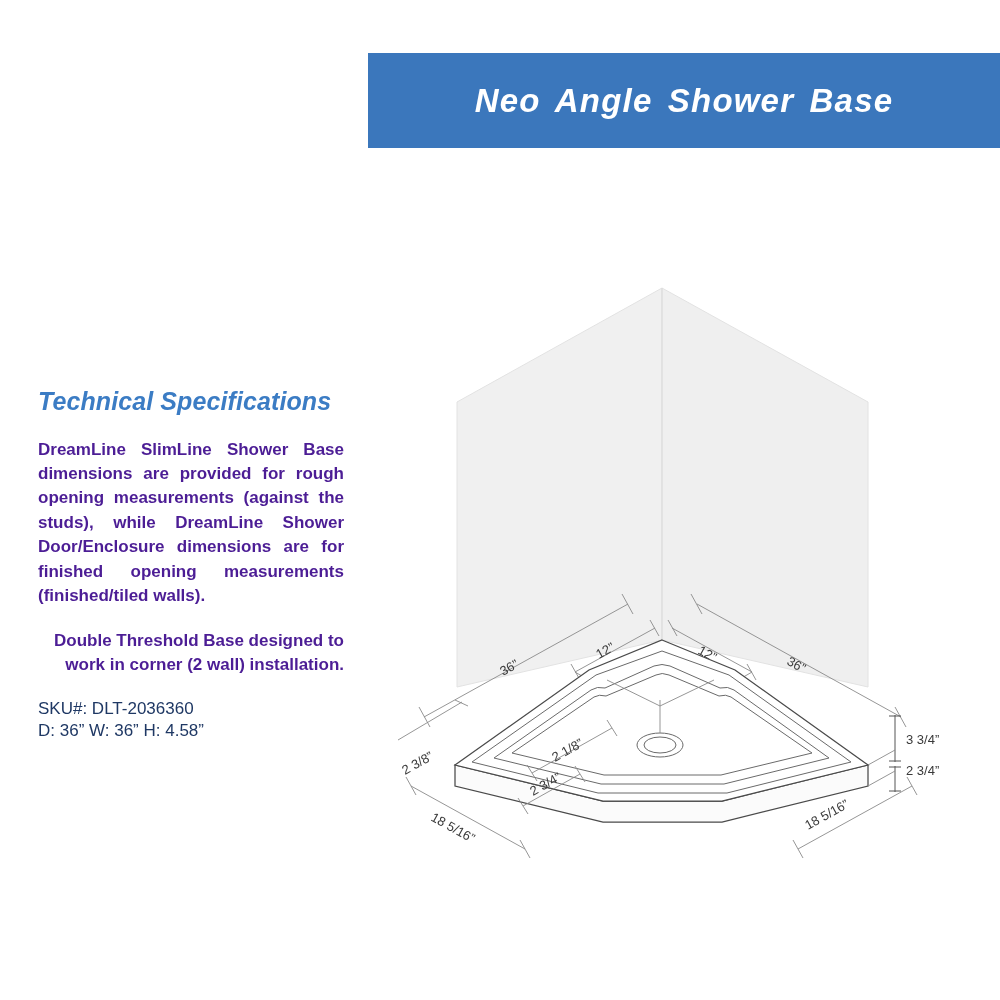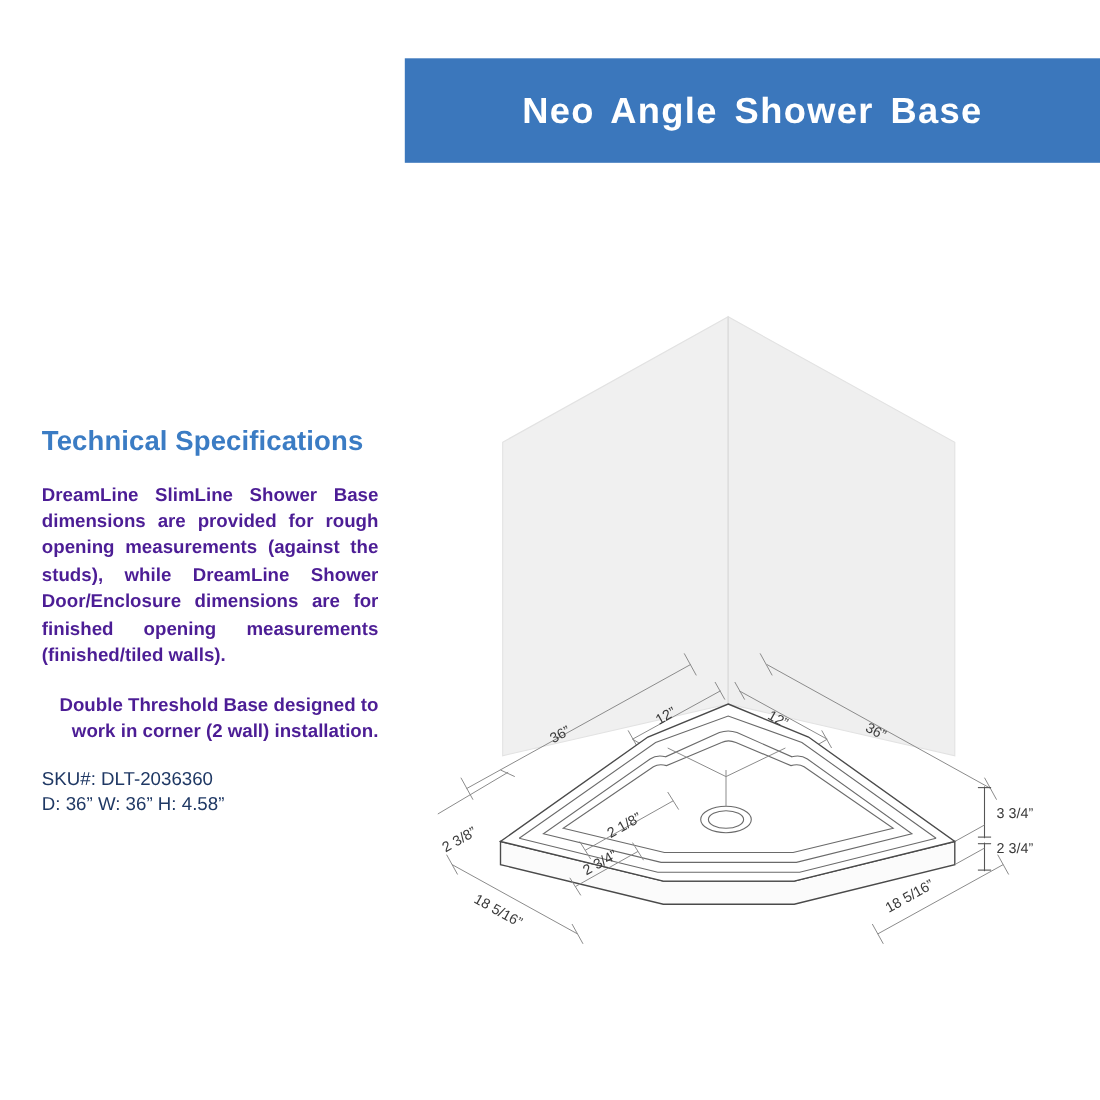--- a/index.html
+++ b/index.html
@@ -19,20 +19,21 @@
   #title-banner {
     position: absolute;
     left: 368px;
     top: 53px;
     width: 632px;
     height: 95px;
     background: #3b77bc;
     display: flex;
     align-items: center;
     justify-content: center;
+    font-style: italic;
   }
   #title-banner .title-text {
     color: #ffffff;
     font-size: 33px;
     font-weight: bold;
     letter-spacing: 1.2px;
     word-spacing: 5px;
     white-space: nowrap;
   }
 
@@ -43,20 +44,21 @@
     top: 388px;
     width: 318px;
   }
   #spec-heading {
     color: #3b7cc4;
     font-size: 25px;
     font-weight: bold;
     letter-spacing: 0.1px;
     margin: 0 0 22px 0;
     line-height: 1.1;
+    font-style: italic;
   }
   .spec-para {
     color: #4c1d95;
     font-size: 17px;
     font-weight: bold;
     line-height: 1.44;
     text-align: justify;
     margin: 0 12px 20px 0;
   }
   .spec-para.no-justify {

